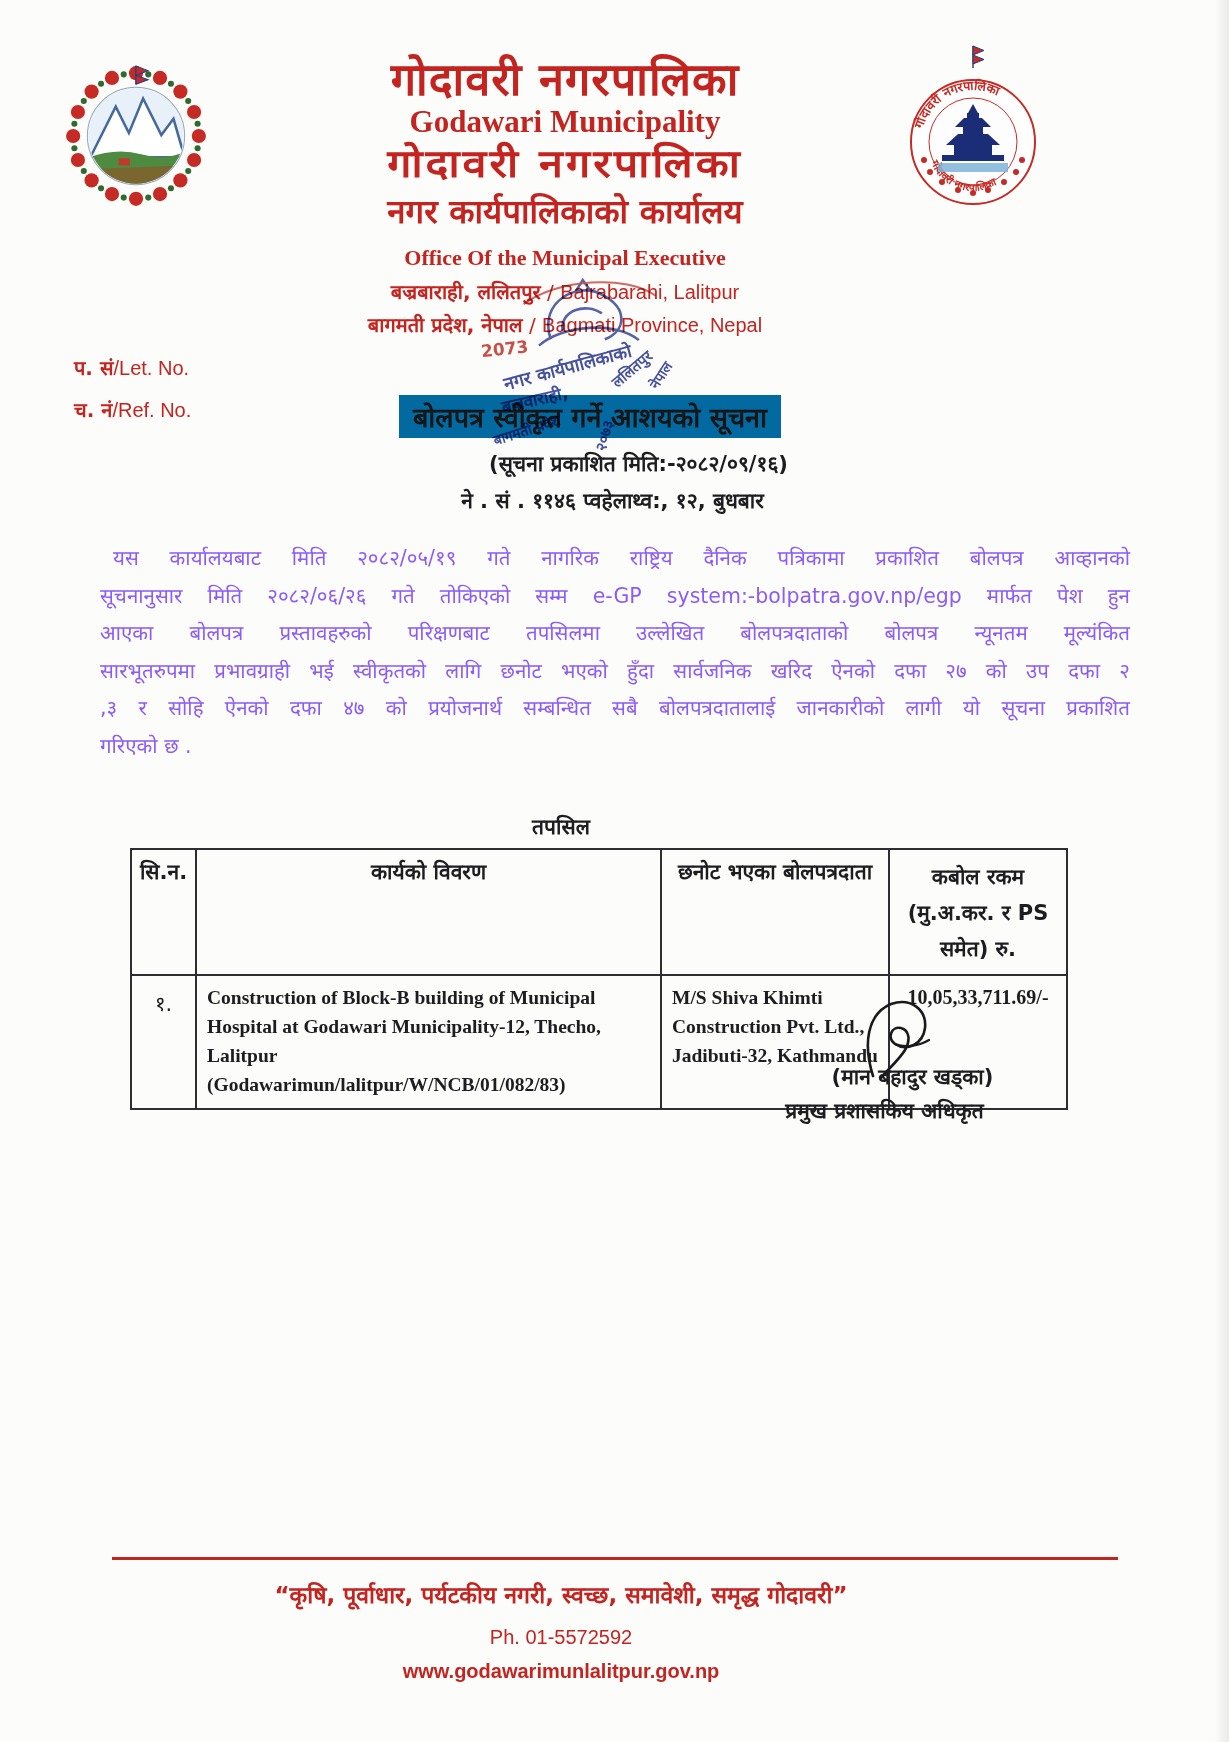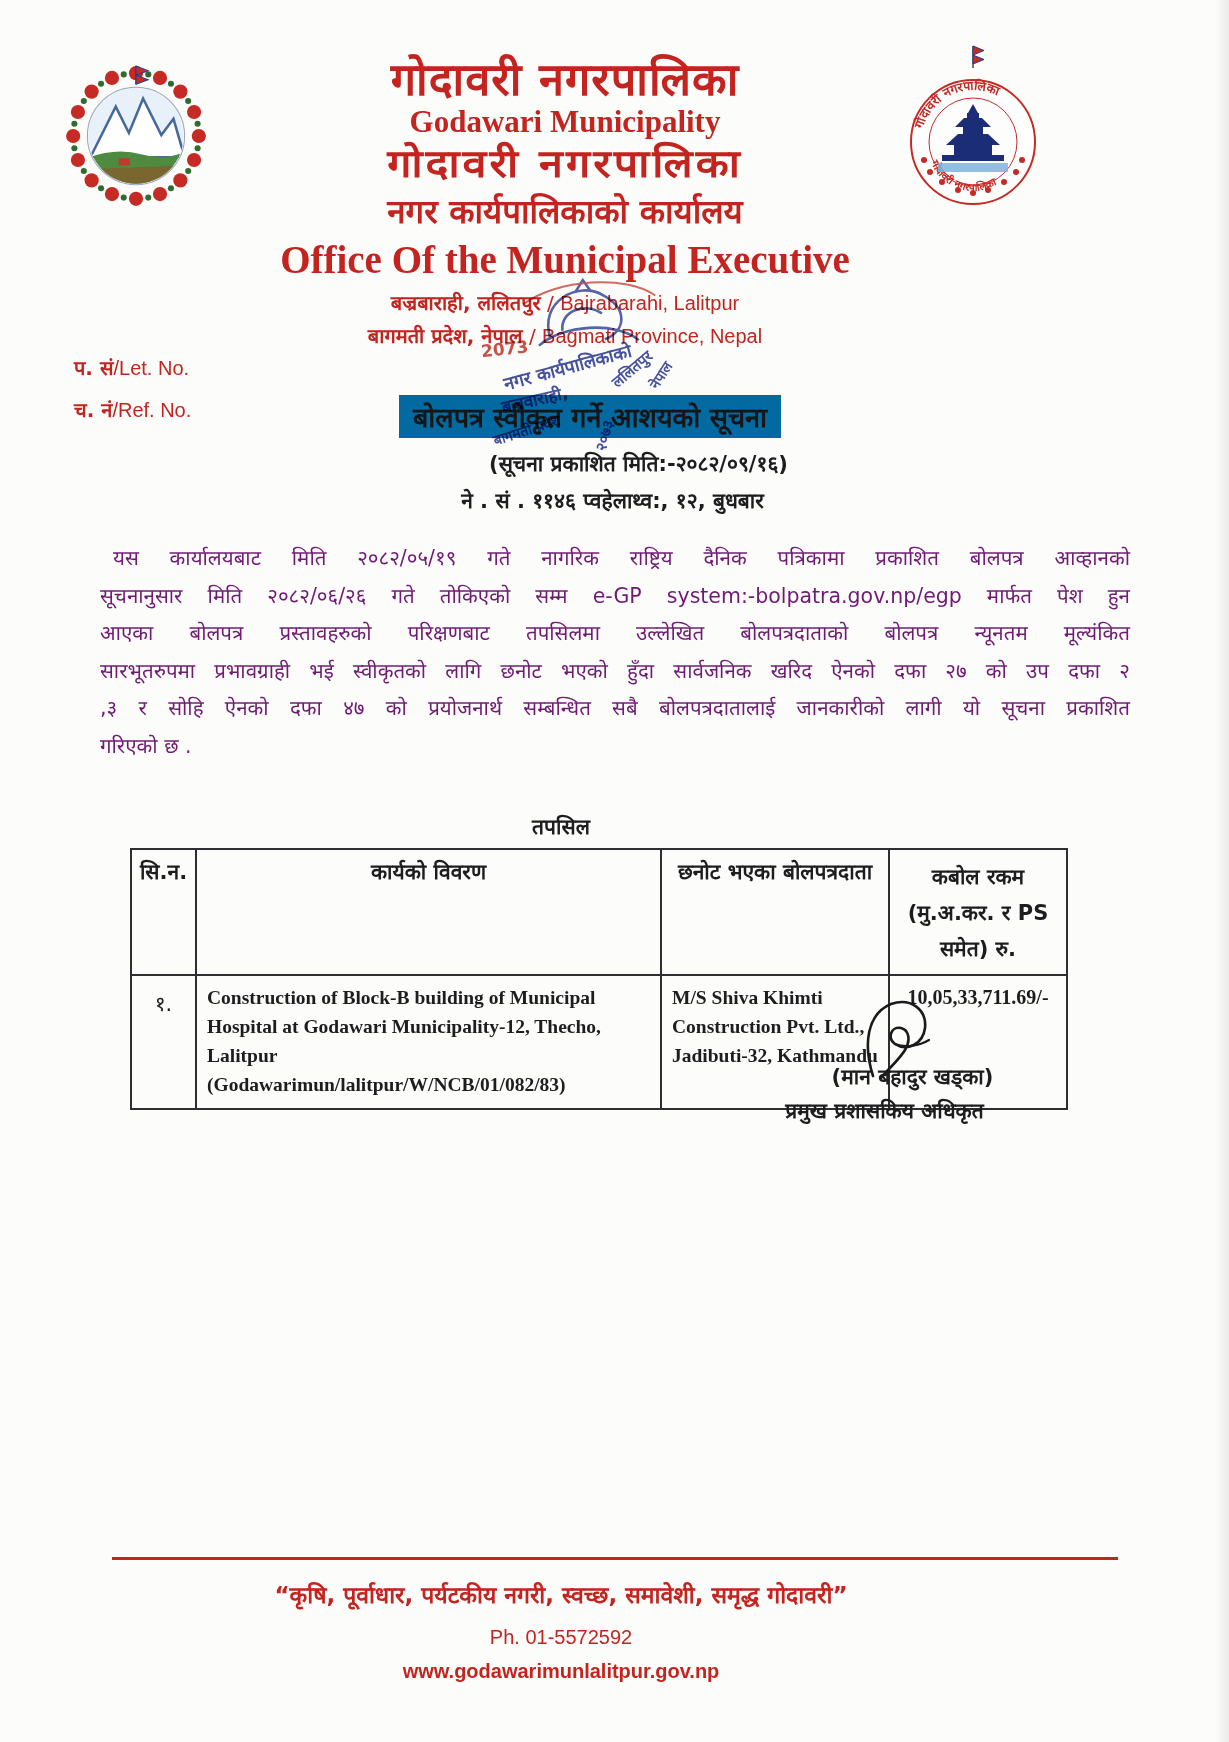--- a/index.html
+++ b/index.html
@@ -8,21 +8,21 @@
   .page::after{content:"";position:absolute;right:0;top:0;width:14px;height:100%;
         background:linear-gradient(to left,rgba(0,0,0,.07),transparent);pointer-events:none;}
   .dev{font-family:"DejaVu Sans",sans-serif;}
 
   
   .letterhead{position:absolute;left:245px;top:56px;width:640px;text-align:center;color:#c32420;}
   .t-np{font-size:45px;font-weight:bold;line-height:1.05;letter-spacing:1px;}
   .t-en{font-family:"Liberation Serif",serif;font-size:31px;font-weight:bold;margin-top:1px;}
   .t-rj{font-size:43px;font-weight:900;letter-spacing:3px;transform:scaleY(.9);line-height:1.0;margin-top:2px;}
   .t-off{font-size:33px;font-weight:bold;margin-top:3px;}
-  .t-offen{font-family:"Liberation Serif",serif;font-size:39px;font-weight:bold;margin-top:4px;}
+  .t-offen{font-family:"Liberation Serif",serif;font-size:22px;font-weight:bold;margin-top:12px;}
   .addr{font-size:20px;margin-top:9px;line-height:1.2;}
   .addr .np{font-weight:bold;}
   .addr .en{font-family:"Liberation Sans",sans-serif;}
 
   .emblem{position:absolute;}
 
   
   .meta{position:absolute;left:74px;top:354px;font-size:20px;color:#c32420;}
   .meta .row{margin-bottom:15px;}
   .meta .np{font-weight:bold;}
@@ -34,21 +34,21 @@
   .pub-wrap{position:absolute;left:0;top:449px;width:1225px;text-align:center;font-size:21px;font-weight:bold;padding-left:26px;}
   .ns-wrap{position:absolute;left:0;top:486px;width:1225px;text-align:center;font-size:21px;font-weight:bold;}
 
   
   .stamp{position:absolute;left:468px;top:268px;width:235px;height:212px;transform:rotate(-2deg);
          mix-blend-mode:multiply;opacity:.88;z-index:5;pointer-events:none;}
   .stamp .t{position:absolute;color:#2e3b94;font-weight:bold;white-space:nowrap;}
   .stamp .r{color:#c23a2e;}
 
   
-  .body{position:absolute;left:100px;top:540px;width:1030px;font-size:20.5px;color:#701a75;}
+  .body{position:absolute;left:100px;top:540px;width:1030px;font-size:20.5px;color:#8b5cf6;}
   .body-line{line-height:37.5px;text-align:justify;text-align-last:justify;}
   .body-line.first{text-indent:13px;}
   .body-line.last{text-align-last:left;}
 
   .tapasil{position:absolute;left:0;top:812px;width:1122px;text-align:center;font-size:21px;font-weight:bold;}
 
   
   table.details{position:absolute;left:130px;top:848px;width:936px;border-collapse:collapse;table-layout:fixed;}
   .details th,.details td{border:2px solid #2e2e30;}
   .details th{font-size:21px;font-weight:bold;vertical-align:top;padding:7px 4px;height:104px;text-align:center;}

